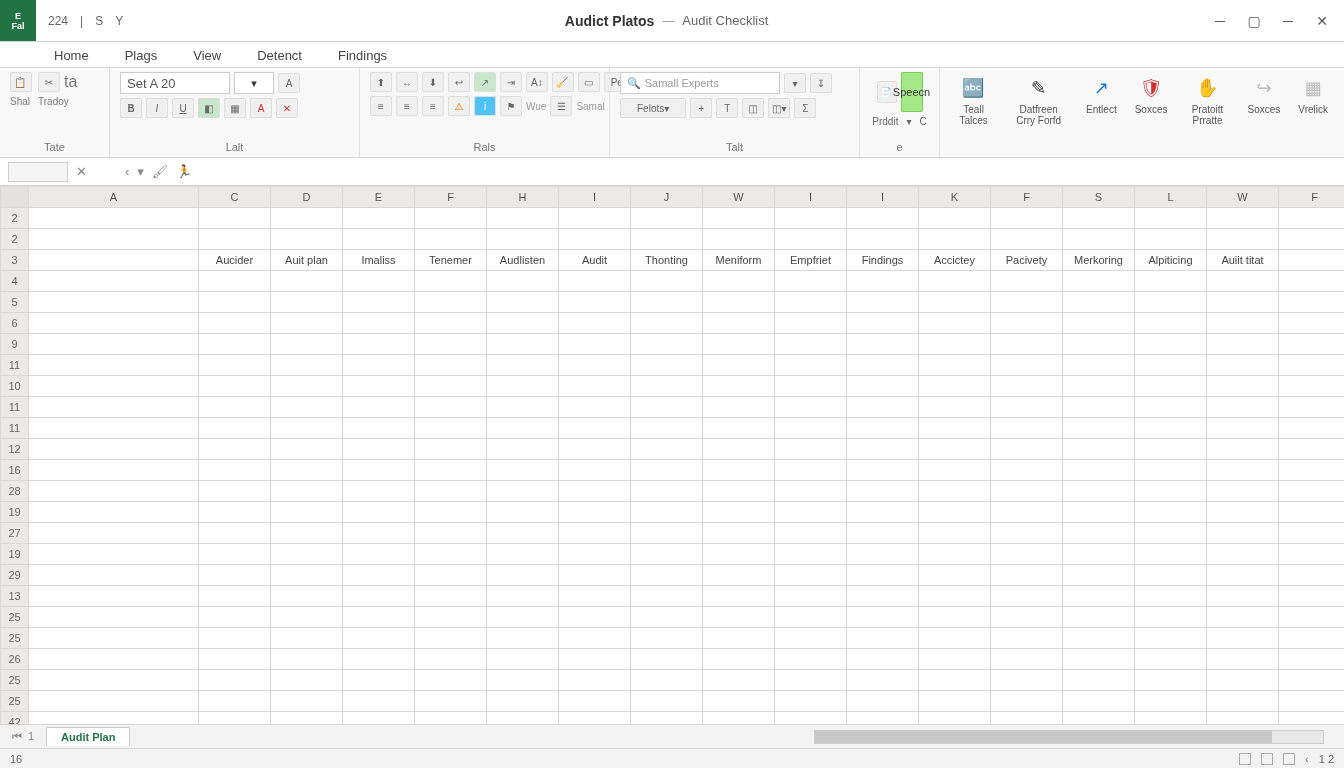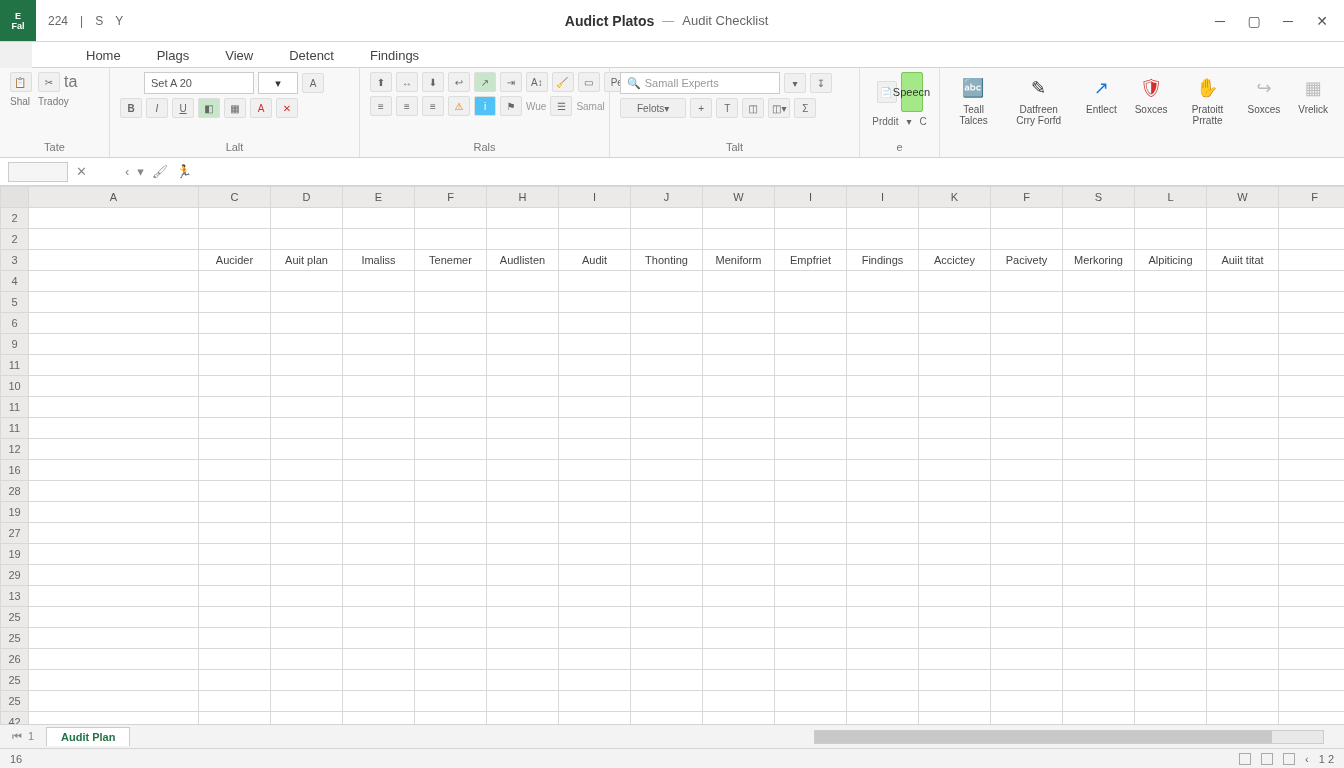--- a/index.html
+++ b/index.html
@@ -9,32 +9,32 @@
 .titlebar { height: 42px; background: #fff; display: flex; align-items: stretch; border-bottom: 1px solid #d4d4d4; }
 .app-badge { width: 36px; background: #217346; color: #fff; display: flex; flex-direction: column; align-items: center; justify-content: center; font-size: 9px; font-weight: bold; }
 .qat { display: flex; align-items: center; gap: 12px; padding: 0 12px; font-size: 12px; color: #666; }
 .title-center { flex: 1; display: flex; align-items: center; justify-content: center; gap: 8px; }
 .title-main { font-weight: 600; font-size: 14px; color: #333; }
 .title-sub { font-size: 13px; color: #666; }
 .win-controls { display: flex; align-items: center; gap: 18px; padding: 0 14px; color: #555; }
 .win-btn { width: 16px; height: 16px; display: flex; align-items: center; justify-content: center; cursor: pointer; font-size: 14px; }
 
 
-.ribbon-tabs { height: 26px; background: #fff; display: flex; align-items: flex-end; padding-left: 36px; gap: 0; border-bottom: 1px solid #d4d4d4; margin-left: 32px; }
+.ribbon-tabs { height: 26px; background: #fff; display: flex; align-items: flex-end; padding-left: 36px; gap: 0; border-bottom: 1px solid #d4d4d4; }
 .ribbon-tab { padding: 4px 18px; font-size: 13px; color: #444; cursor: pointer; }
 
 
 .ribbon { height: 90px; background: #f8f8f8; border-bottom: 1px solid #d4d4d4; display: flex; }
 .ribbon-group { border-right: 1px solid #e0e0e0; padding: 4px 10px 2px 10px; display: flex; flex-direction: column; justify-content: space-between; position: relative; }
 .ribbon-group-body { display: flex; gap: 6px; align-items: flex-start; flex: 1; }
 .ribbon-group-label { text-align: center; font-size: 11px; color: #777; padding-bottom: 2px; }
 .ribbon-col { display: flex; flex-direction: column; gap: 4px; }
 .ribbon-row { display: flex; gap: 4px; align-items: center; }
 .ribbon-btn-sm { width: 22px; height: 20px; background: #f0f0f0; border: 1px solid #ddd; border-radius: 2px; display: flex; align-items: center; justify-content: center; font-size: 10px; color: #666; cursor: pointer; }
-.ribbon-drop { width: 110px; height: 22px; background: #fff; border: 1px solid #ccc; display: flex; align-items: center; padding: 0 6px; font-size: 11px; color: #555; margin-left: 24px; }
+.ribbon-drop { width: 110px; height: 22px; background: #fff; border: 1px solid #ccc; display: flex; align-items: center; padding: 0 6px; font-size: 13px; color: #555; }
 .ribbon-drop-sm { width: 40px; height: 22px; background: #fff; border: 1px solid #ccc; display: flex; align-items: center; justify-content: center; font-size: 11px; }
 .ribbon-big { display: flex; flex-direction: column; align-items: center; gap: 2px; padding: 2px 6px; cursor: pointer; }
 .ribbon-big-icon { width: 28px; height: 28px; display: flex; align-items: center; justify-content: center; font-size: 18px; }
 .ribbon-big-label { font-size: 10px; color: #555; text-align: center; line-height: 1.1; }
 .search-box { width: 160px; height: 22px; background: #fff; border: 1px solid #ccc; display: flex; align-items: center; padding: 0 6px; font-size: 11px; color: #999; gap: 4px; }
 .highlight-btn { background: #a5e887 !important; border-color: #7ac857 !important; padding: 2px 8px; height: 40px; display: flex; align-items: center; font-size: 11px; color: #333; border-radius: 2px; }
 
 
 .formula-bar { height: 28px; background: #fff; border-bottom: 1px solid #d4d4d4; display: flex; align-items: center; padding: 0 8px; gap: 8px; }
 .name-box { width: 60px; height: 20px; border: 1px solid #ccc; background: #f5f5f5; }

